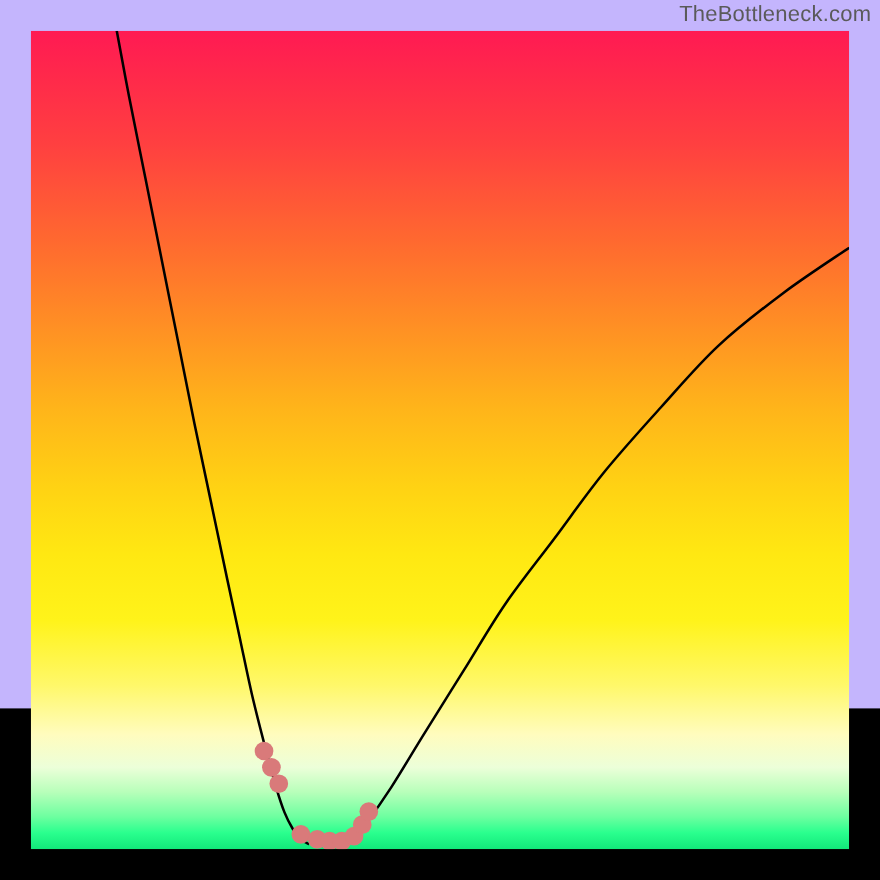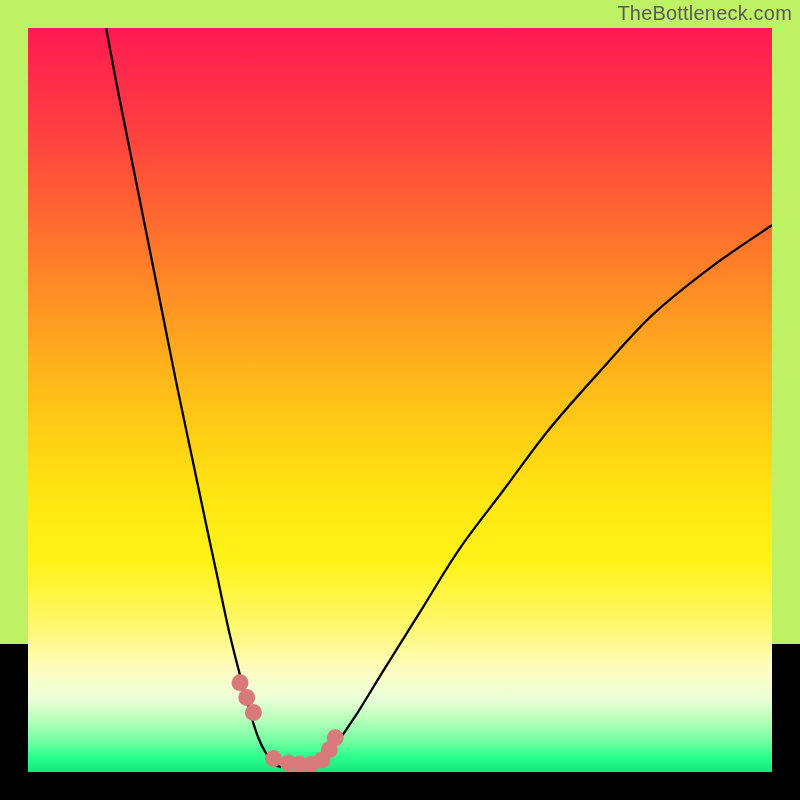--- a/index.html
+++ b/index.html
@@ -10,21 +10,21 @@
     overflow: hidden;
     background: #000;
     font-family: Arial, Helvetica, sans-serif;
   }
   .frame {
     position: absolute;
     left: 0;
     top: 0;
     width: 800px;
     height: 644px;
-    background: #bef264;
+    background: #c4b5fd;
   }
   .plot {
     position: absolute;
     left: 28px;
     top: 28px;
     width: 744px;
     height: 744px;
     overflow: hidden;
   }
   .gradient {

